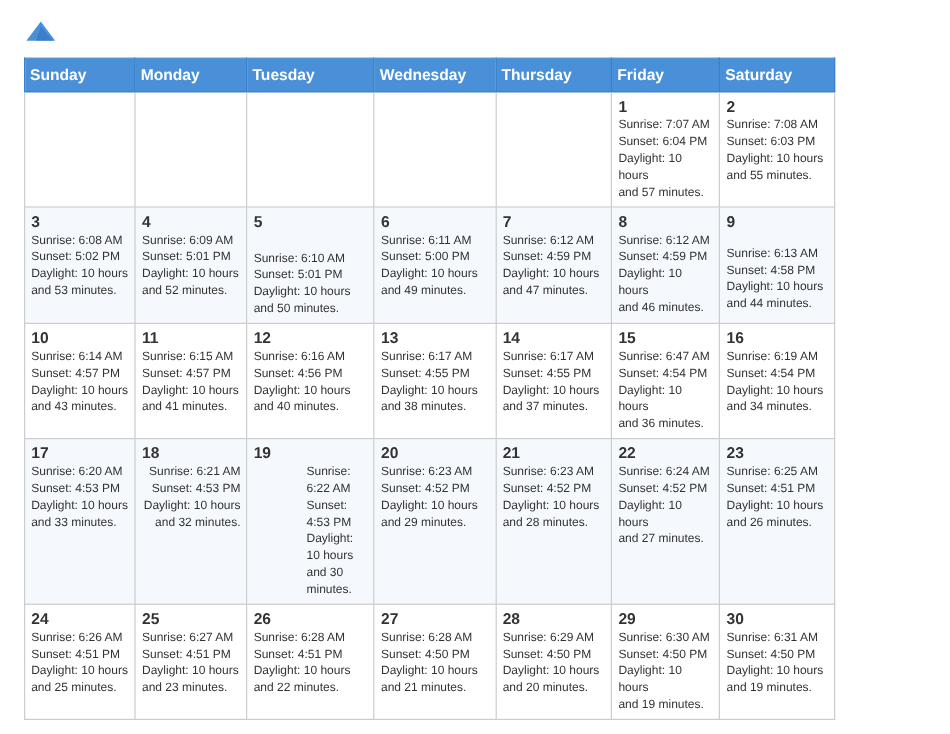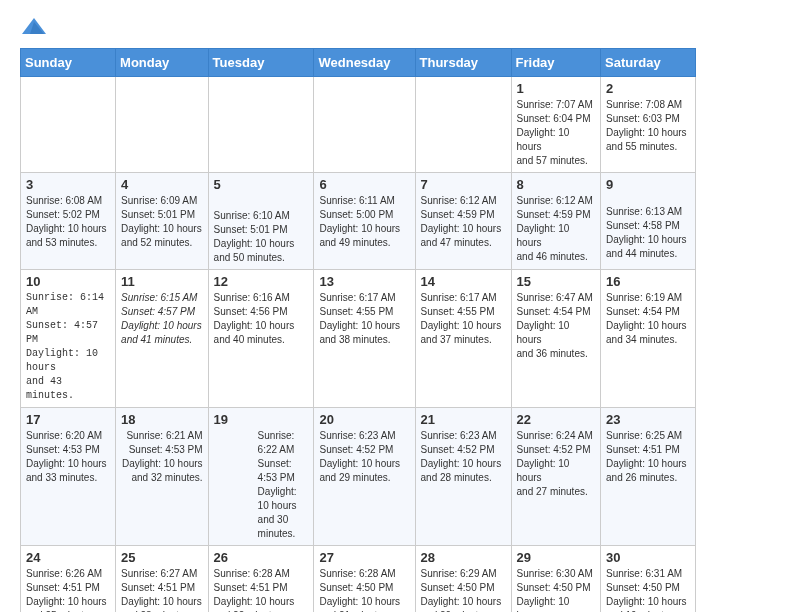--- a/index.html
+++ b/index.html
@@ -205,28 +205,28 @@
             <span class="day-num">9</span>
             <div class="day-info" style="white-space: pre-line; margin-top: 13px;">Sunrise: 6:13 AM
 Sunset: 4:58 PM
 Daylight: 10 hours
 and 44 minutes.</div>
           </td>
         </tr>
         <tr>
           <td>
             <span class="day-num">10</span>
-            <div class="day-info" style="white-space: pre-line; font-family: Liberation Mono, monospace;">Sunrise: 6:14 AM
+            <div class="day-info" style="white-space: pre-line;">Sunrise: 6:14 AM
 Sunset: 4:57 PM
 Daylight: 10 hours
 and 43 minutes.</div>
           </td>
           <td>
             <span class="day-num">11</span>
-            <div class="day-info" style="white-space: pre-line; font-style: italic;">Sunrise: 6:15 AM
+            <div class="day-info" style="white-space: pre-line;">Sunrise: 6:15 AM
 Sunset: 4:57 PM
 Daylight: 10 hours
 and 41 minutes.</div>
           </td>
           <td>
             <span class="day-num">12</span>
             <div class="day-info" style="white-space: pre-line;">Sunrise: 6:16 AM
 Sunset: 4:56 PM
 Daylight: 10 hours
 and 40 minutes.</div>

